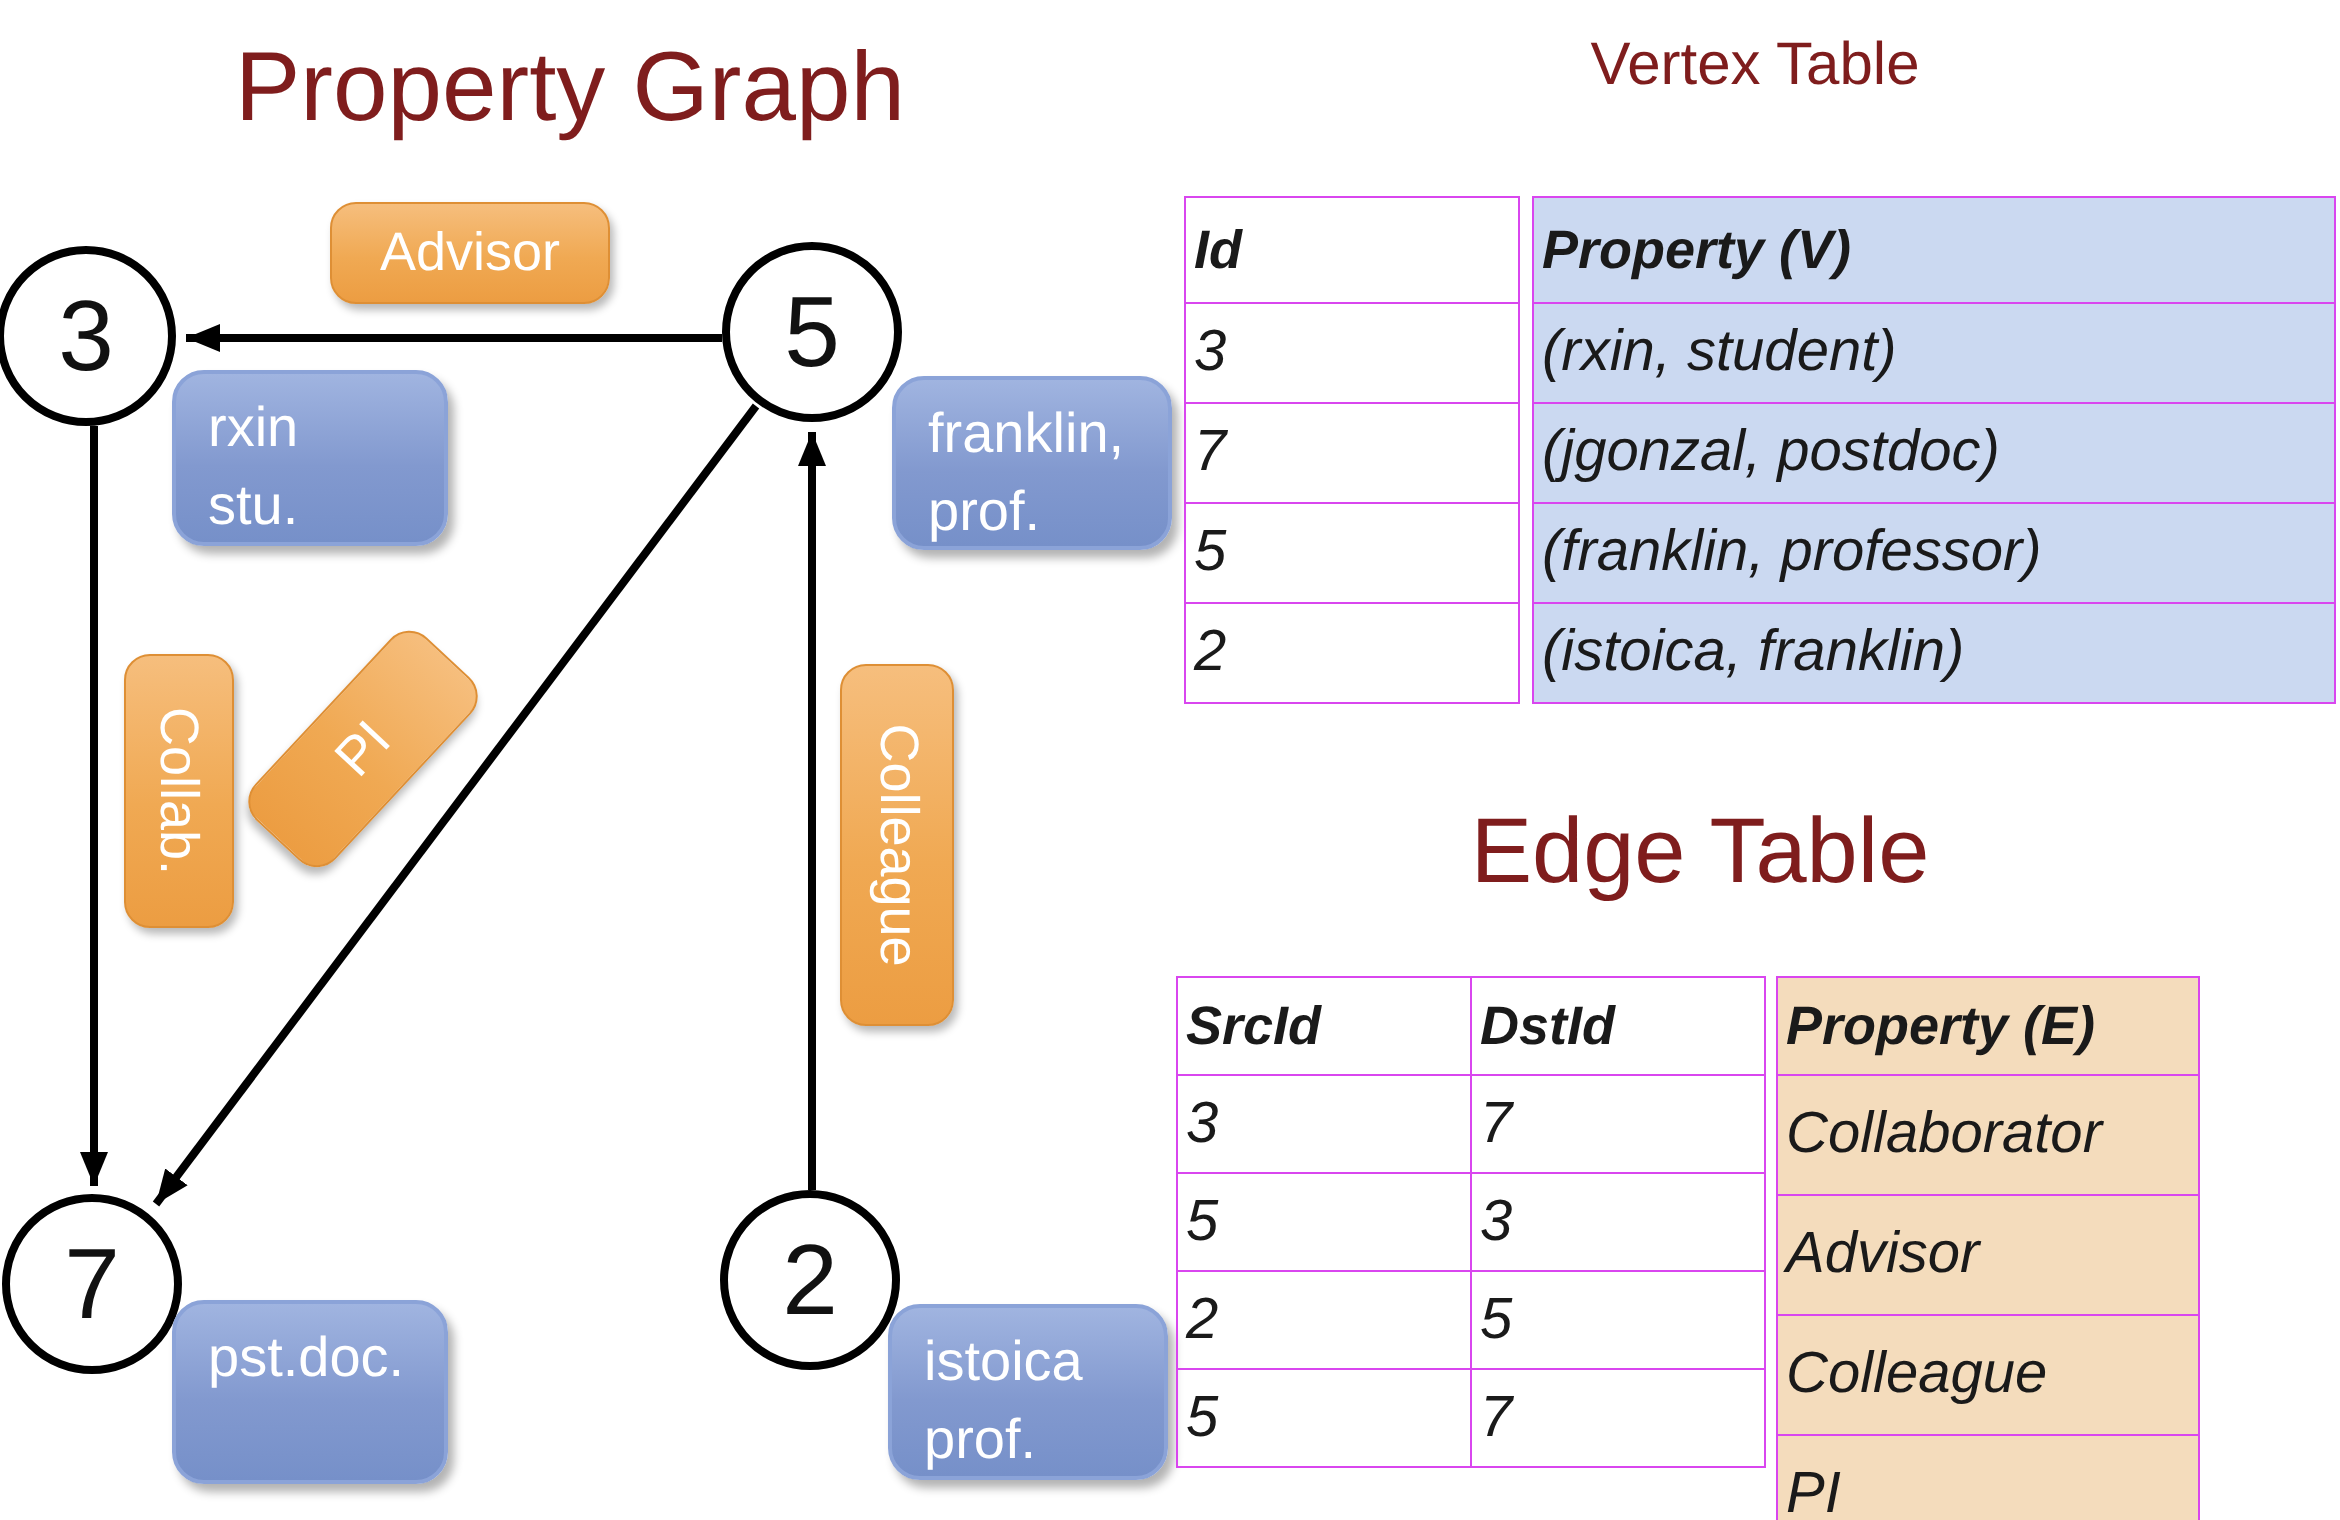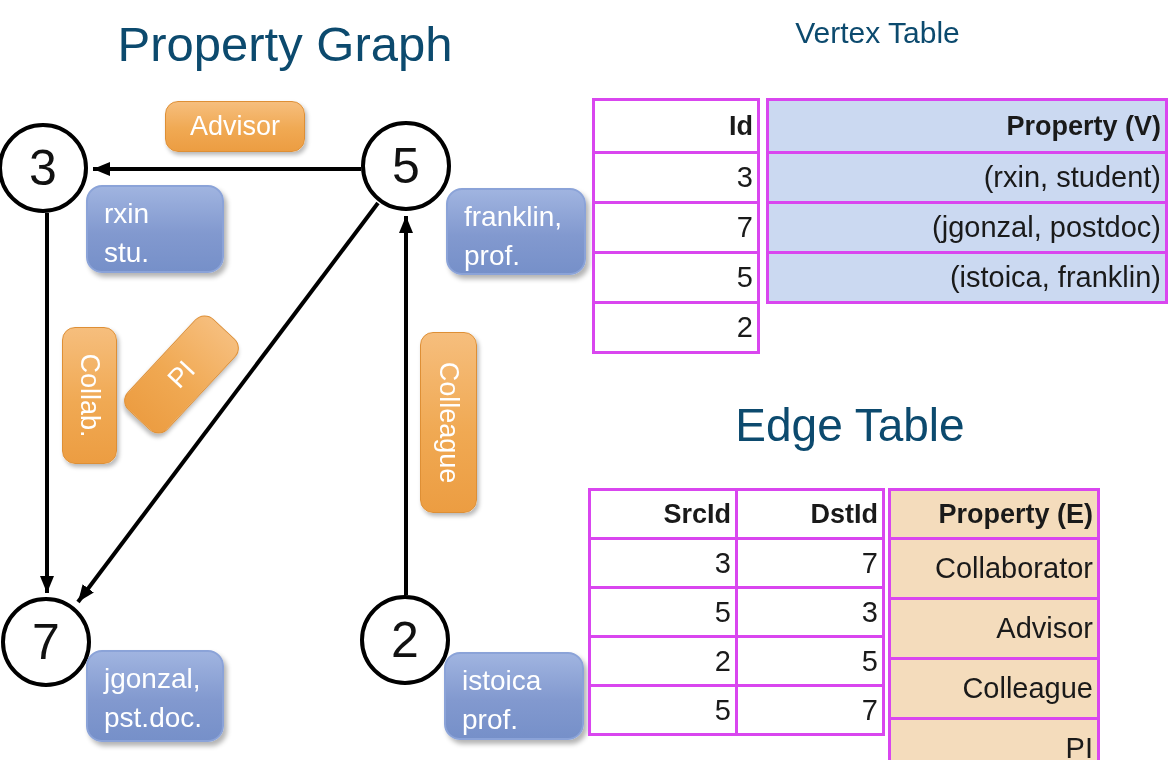--- a/index.html
+++ b/index.html
@@ -2,21 +2,21 @@
 <html><head>
 <meta charset="utf-8">
 <style>
   html,body{margin:0;padding:0;background:#fff;}
   *{box-sizing:border-box;}
   body{font-family:"Liberation Sans", sans-serif; color:#1a1a1a;}
   #stage{position:relative;width:1170px;height:760px;background:#ffffff;overflow:hidden;}
 
   
   .big-title{position:absolute;text-align:center;font-size:49px;font-weight:300;
-             letter-spacing:0px;color:#0c4a6e;white-space:nowrap;}
+             letter-spacing:0px;color:#7f1d1d;white-space:nowrap;}
   #pg-title{left:0;top:16px;width:570px;}
   #vt-title{left:585px;top:16px;width:585px;font-size:30px;}
   #et-title{left:540px;top:398px;width:620px;font-size:46px;}
 
   
   #graph{position:absolute;left:0;top:0;width:585px;height:760px;}
   #edges{position:absolute;left:0;top:0;}
 
   .vcircle{position:absolute;width:90px;height:90px;border-radius:50%;
            border:4px solid #000;background:#fff;display:flex;align-items:center;
@@ -41,22 +41,22 @@
           border:2px solid #8ba3d8;border-radius:16px;color:#fff;
           box-shadow:3px 4px 5px rgba(0,0,0,0.3);
           padding:8px 6px 0 16px;font-size:28px;line-height:1.38;margin-left:24px;}
   #rxin{left:62px;top:185px;width:138px;height:88px;}
   #franklin{left:422px;top:188px;width:140px;height:87px;}
   #jgonzal{left:62px;top:650px;width:138px;height:92px;}
   #istoica{left:420px;top:652px;width:140px;height:88px;}
 
   
   table.t{position:absolute;border-collapse:collapse;table-layout:fixed;}
-  table.t th, table.t td{border:3px solid #d946ef;text-align:right;vertical-align:middle;
-                         padding:0 4px;overflow:hidden;white-space:nowrap;}
+  table.t th, table.t td{border:1px solid #d946ef;text-align:left;vertical-align:middle;
+                         padding:0 4px;overflow:hidden;white-space:nowrap;font-style:italic;}
   table.t th{font-size:27px;font-weight:bold;height:53px;}
   table.t td{font-size:29px;font-weight:300;height:50px;}
   .fill-blue th,.fill-blue td{background:#cbd9f1;}
   .fill-tan th,.fill-tan td{background:#f4dcbc;}
 
   #vt-id{left:592px;top:98px;width:168px;}
   #vt-prop{left:766px;top:98px;width:402px;}
   #et-ids{left:588px;top:488px;width:295px;}
   #et-ids th,#et-ids td{width:147px;}
   #et-ids th{height:49px;}#et-ids td{height:49px;}
@@ -111,21 +111,20 @@
 
     <div id="rxin" class="vlabel">
       <div>rxin</div>
       <div>stu.</div>
     </div>
     <div id="franklin" class="vlabel">
       <div>franklin,</div>
       <div>prof.</div>
     </div>
     <div id="jgonzal" class="vlabel">
-      <div>jgonzal,</div>
       <div>pst.doc.</div>
     </div>
     <div id="istoica" class="vlabel">
       <div>istoica</div>
       <div>prof.</div>
     </div>
   </div>
 
   <div id="vt-title" class="big-title">Vertex Table</div>
 
@@ -154,20 +153,23 @@
         <tr>
           <th>Property (V)</th>
         </tr>
     <tr>
           <td>(rxin, student)</td>
         </tr>
     <tr>
           <td>(jgonzal, postdoc)</td>
         </tr>
     <tr>
+          <td>(franklin, professor)</td>
+        </tr>
+    <tr>
           <td>(istoica, franklin)</td>
         </tr>
   </tbody>
     </table>
 
   <div id="et-title" class="big-title">Edge Table</div>
 
   <table id="et-ids" class="t">
     <tbody>
         <tr>

